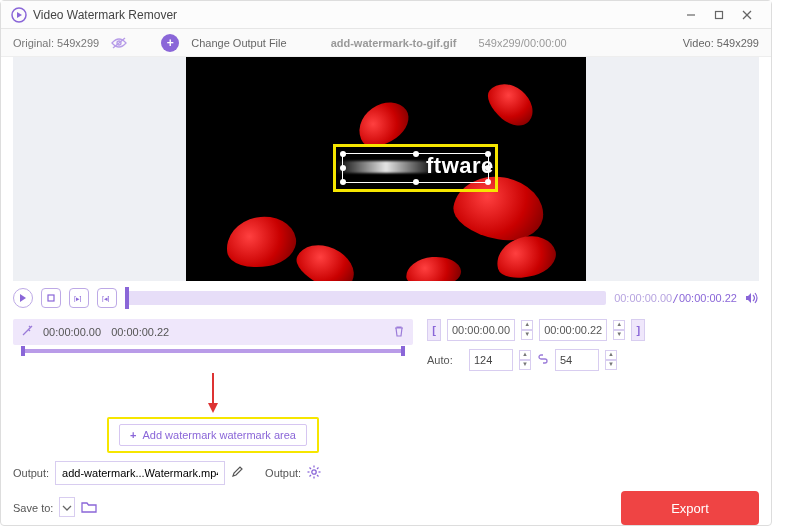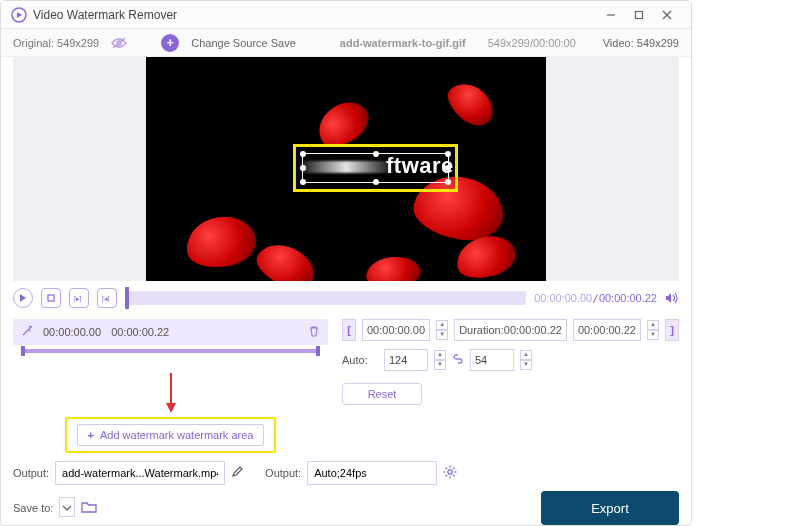--- a/index.html
+++ b/index.html
@@ -1,17 +1,17 @@
 <!DOCTYPE html>
 <html><head>
 <meta charset="utf-8">
 <style>
   * { box-sizing: border-box; margin: 0; padding: 0; font-family: -apple-system, "Segoe UI", Arial, sans-serif; }
   html, body { width: 800px; height: 526px; overflow: hidden; background: #fff; }
-  .window { width: 692px; height: 526px; display: flex; flex-direction: column; border: 1px solid #ddd; border-radius: 4px; }
+  .window { width: 772px; height: 526px; display: flex; flex-direction: column; border: 1px solid #ddd; border-radius: 4px; }
 
   
   .titlebar { height: 28px; display: flex; align-items: center; padding: 0 10px; background: #fcfcfc; border-bottom: 1px solid #e6e6e6; font-size: 12px; }
   .titlebar .app-icon { width: 16px; height: 16px; margin-right: 6px; display:flex;align-items:center;justify-content:center;}
   .titlebar .title { flex: 0 0 auto; color: #444; }
   .titlebar .spacer { flex: 1; }
   .win-btn { width: 28px; height: 20px; display:flex;align-items:center;justify-content:center; color:#666; cursor:pointer;}
   .win-btn svg { width:10px;height:10px; }
 
   
@@ -68,21 +68,21 @@
   .spin div{height:10px;border:1px solid #d8cdf0;font-size:6px; line-height:7px; text-align:center; color:#777; cursor:pointer;}
   .timefield { border:1px solid #d8cdf0; padding:0 4px; height:22px; display:flex; align-items:center; font-family:monospace;}
   .reset { width:80px; height:22px; border:1px solid #d8cdf0; background:#fff; color:#8a66d8; font-size:11px; border-radius:3px; cursor:pointer; margin-top:4px;}
   .link-icon { color:#9b7bd9; }
 
   
   .bottom { margin: 6px 12px 0 12px; font-size:11px; color:#555; display:flex; flex-direction:column; gap:6px;}
   .bottom .line{ display:flex; align-items:center; gap:6px;}
   .bottom input.text { border:1px solid #d8cdf0; height:24px; padding:0 6px; font-size:11px; }
   .pen, .gear, .drop, .folder { color:#8a66d8; cursor:pointer; }
-  .export { margin-left:auto; width:138px; height:34px; background:#0c4a6e; color:#fff; border:none; border-radius:4px; font-size:13px; cursor:pointer;}
+  .export { margin-left:auto; width:138px; height:34px; background:#ef4444; color:#fff; border:none; border-radius:4px; font-size:13px; cursor:pointer;}
 </style>
 </head>
 <body>
 
 <div class="window">
 
   <div class="titlebar">
     <span class="app-icon">
       <svg viewBox="0 0 16 16">
           <circle cx="8" cy="8" r="7" fill="none" stroke="#8a66d8" stroke-width="1.5"></circle>
@@ -113,21 +113,21 @@
     <span class="info-chip">Original: 549x299</span>
     <span class="eye-off">
       <svg width="16" height="12" viewBox="0 0 16 12">
           <path d="M1 6 Q8 -2 15 6 Q8 14 1 6 Z" fill="none" stroke="#b69be8" stroke-width="1.3"></path>
           <circle cx="8" cy="6" r="2" fill="none" stroke="#b69be8" stroke-width="1.3"></circle>
           <line x1="2" y1="11" x2="14" y2="1" stroke="#b69be8" stroke-width="1.3"></line>
         </svg>
     </span>
     <span style="width:10px"></span>
     <span class="plus-btn">+</span>
-    <span class="change-src">Change Source Save</span>
+    <span class="change-src">Change Output File</span>
     <span style="width:20px"></span>
     <span class="filename">add-watermark-to-gif.gif</span>
     <span class="timing">549x299/00:00:00</span>
     <span class="outres">Video: 549x299</span>
   </div>
 
   <div class="preview">
     <div class="preview-area">
 
       <div class="petal" style="left:40px;top:160px;width:70px;height:50px;transform:rotate(-10deg)"></div>
@@ -222,23 +222,20 @@
       <div class="row">
         <span class="bracket">[</span>
         <span class="timefield">
             <span>00:00:00.00</span>
           </span>
         <span class="spin">
             <div>▲</div>
             <div>▼</div>
           </span>
         <span class="timefield">
-            <span>Duration:00:00:00.22</span>
-          </span>
-        <span class="timefield">
             <span>00:00:00.22</span>
           </span>
         <span class="spin">
             <div>▲</div>
             <div>▼</div>
           </span>
         <span class="bracket">]</span>
       </div>
       <div class="row">
         <span class="lbl">Auto:</span>
@@ -249,34 +246,32 @@
           </span>
         <span class="link-icon"><svg width="12" height="12" viewBox="0 0 12 12">
               <path d="M4 6 A2 2 0 0 1 4 2 L6 2 M8 6 A2 2 0 0 1 8 10 L6 10 M4 6 H8" fill="none" stroke="#9b7bd9" stroke-width="1.3"></path>
             </svg></span>
         <input class="num" value="54" style="">
         <span class="spin">
             <div>▲</div>
             <div>▼</div>
           </span>
       </div>
-      <button class="reset">Reset</button>
     </div>
   </div>
 
   <div class="bottom">
     <div class="line">
       <span>Output:</span>
       <input class="text" style="width: 170px;" value="add-watermark...Watermark.mp4">
       <span class="pen"><svg width="12" height="12" viewBox="0 0 12 12">
             <path d="M2 10 L3 7 L9 1 L11 3 L5 9 Z" fill="none" stroke="#555" stroke-width="1.2"></path>
           </svg></span>
       <span style="width:10px"></span>
       <span>Output:</span>
-      <input class="text" style="width: 130px;" value="Auto;24fps">
       <span class="gear"><svg width="14" height="14" viewBox="0 0 14 14">
             <circle cx="7" cy="7" r="2.2" fill="none" stroke="#8a66d8" stroke-width="1.3"></circle>
             <g stroke="#8a66d8" stroke-width="1.3">
               <line x1="7" y1="0.5" x2="7" y2="2.5"></line>
               <line x1="7" y1="11.5" x2="7" y2="13.5"></line>
               <line x1="0.5" y1="7" x2="2.5" y2="7"></line>
               <line x1="11.5" y1="7" x2="13.5" y2="7"></line>
               <line x1="2.5" y1="2.5" x2="4" y2="4"></line>
               <line x1="10" y1="10" x2="11.5" y2="11.5"></line>
               <line x1="11.5" y1="2.5" x2="10" y2="4"></line>

